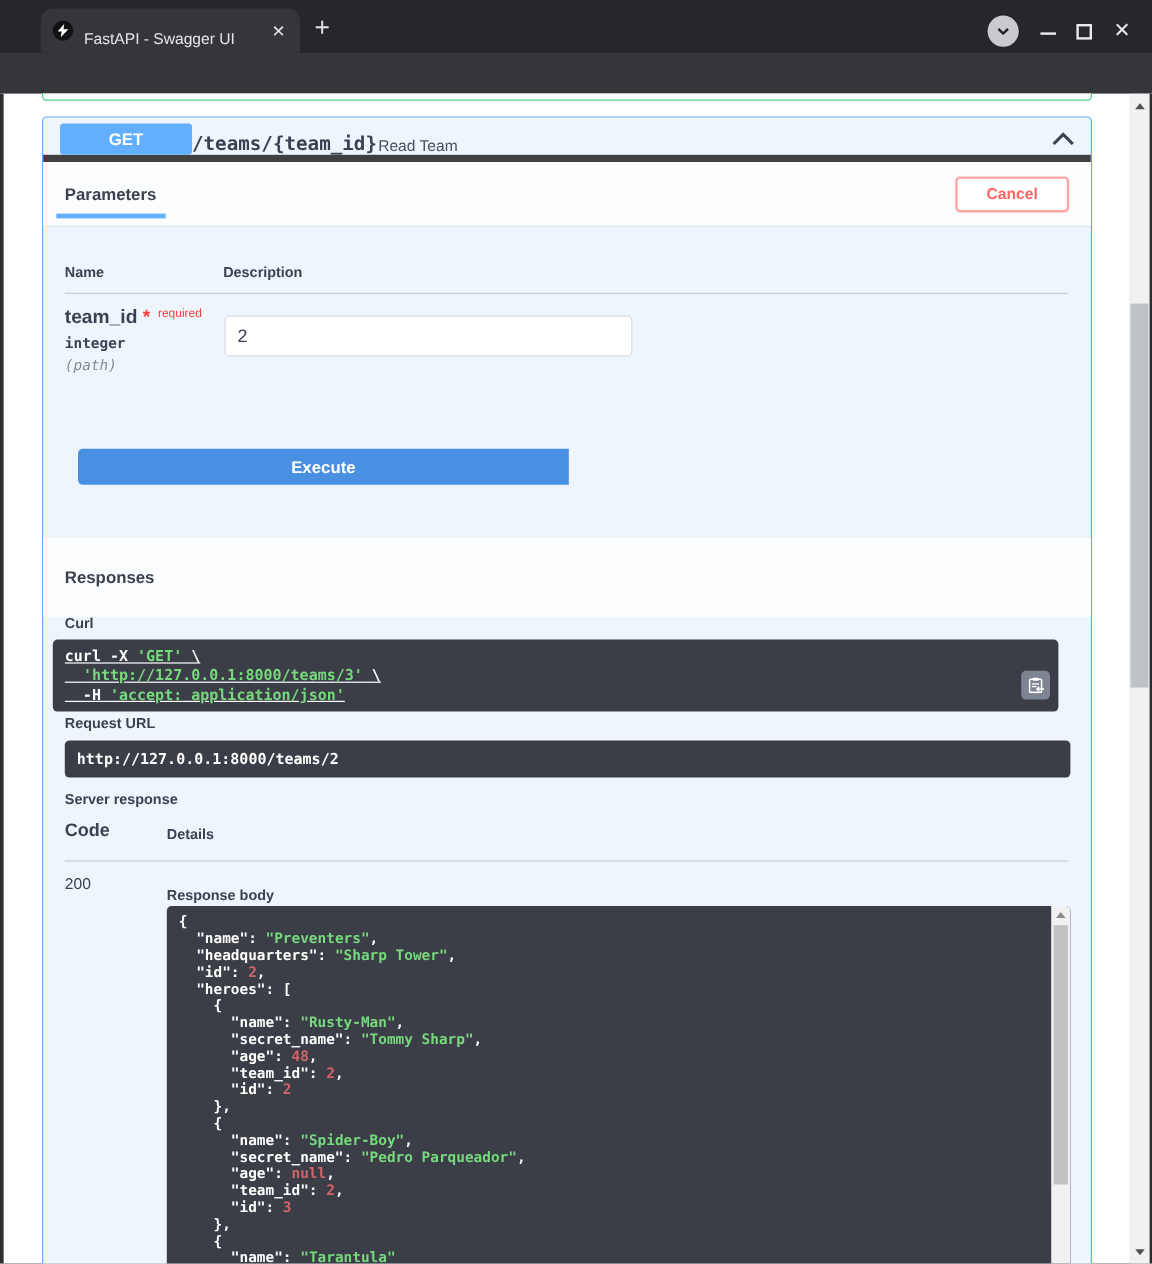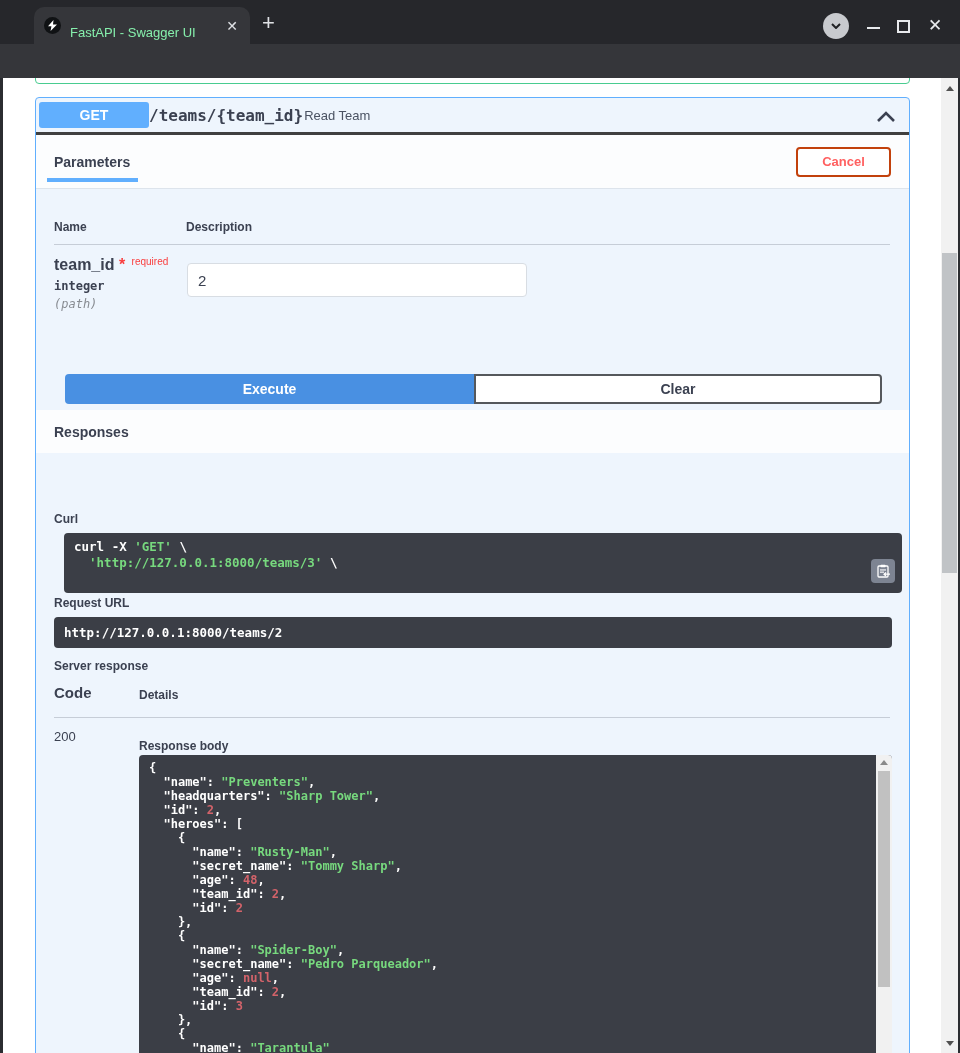--- a/index.html
+++ b/index.html
@@ -5,21 +5,21 @@
   * { box-sizing: border-box; margin: 0; padding: 0; }
   html,body { width:960px; height:1053px; overflow:hidden; background:#26272b;
     font-family:"Liberation Sans", sans-serif; }
 
   
   .tabstrip { position:absolute; left:0; top:0; width:960px; height:44px; background:#26272b; }
   .tab { position:absolute; left:34px; top:7px; width:216px; height:37px; background:#35363a;
     border-radius:10px 10px 0 0; display:flex; align-items:center; padding:0 10px; gap:9px; }
   .favicon { width:17px; height:17px; border-radius:50%; background:#101214; flex:0 0 auto;
     display:flex; align-items:center; justify-content:center; }
-  .tab-title { font-size:13px; color:#86efac; white-space:nowrap; overflow:hidden; flex:1;margin-top:13px; }
+  .tab-title { font-size:13px; color:#e5e5e5; white-space:nowrap; overflow:hidden; flex:1;margin-top:13px; }
   .tab-close { color:#dfe1e5; font-size:14px; line-height:1; cursor:default; padding:2px; }
   .new-tab { position:absolute; left:262px; top:10px; color:#dfe1e5; font-size:22px; font-weight:300; }
   .win-menu-btn { position:absolute; left:823px; top:13px; width:26px; height:26px; border-radius:50%;
     background:#c8cace; display:flex; align-items:center; justify-content:center; }
   .win-menu-btn svg { display:block; }
   .win-min { position:absolute; left:867px; top:27px; width:13px; height:2px; background:#e8eaed; }
   .win-max { position:absolute; left:897px; top:20px; width:13px; height:13px; border:2px solid #e8eaed; }
   .win-close { position:absolute; left:928px; top:17px; color:#e8eaed; font-size:17px; line-height:1; }
 
   .toolbar { position:absolute; left:0; top:44px; width:960px; height:34px; background:#35363a; }
@@ -48,37 +48,37 @@
   
   .scrollbar { position:absolute; left:941px; top:0; width:17px; height:975px; background:#f1f1f1; }
   .sb-btn { position:absolute; left:0; width:17px; height:16px; display:flex; align-items:center; justify-content:center; }
   .sb-tri-up { width:0; height:0; border-left:4px solid transparent; border-right:4px solid transparent; border-bottom:5px solid #505050; }
   .sb-tri-dn { width:0; height:0; border-left:4px solid transparent; border-right:4px solid transparent; border-top:5px solid #505050; }
   .sb-thumb { position:absolute; left:1px; top:175px; width:15px; height:320px; background:#c0c3c6; }
 
   
   .opblock { position:absolute; left:35px; top:19px; width:875px; height:970px;
     border:1px solid #61affe; border-radius:4px 4px 0 0; background:#eef5fd; }
-  .op-header { position:relative; height:37px; border-bottom:3px solid #404040;
-    display:flex; align-items:center; padding-left:3px; }
+  .op-header { position:relative; height:37px; border-bottom:6px solid #404040;
+    display:flex; align-items:flex-end; padding-left:14px; }
   .method-badge { width:110px; height:26px; border-radius:3px; background:#61affe; color:#fff;
     font-weight:bold; font-size:14px; text-align:center; line-height:26px; }
   .op-path { font-family:"DejaVu Sans Mono", monospace; font-weight:bold;
     font-size:16px; color:#3b4151; }
   .op-summary { margin-left:1px; font-size:13px; color:#4a5262; }
   .collapse { position:absolute; right:13px; top:11px; }
 
   .band { position:absolute; left:0; right:0; background:#fcfdfe; display:flex; align-items:center;
     padding:0 18px; }
   .band-params { top:37px; height:54px; justify-content:space-between; border-bottom:1px solid #dde4ec; }
-  .band-resp { top:312px; height:43px; }
+  .band-resp { top:350px; height:66px; }
   .sec-title { font-size:14px; font-weight:bold; color:#3b4151; }
   .params-title { position:relative; }
   .params-title::after { content:""; position:absolute; left:-7px; bottom:-12px; width:91px; height:4px; background:#61affe; }
-  .cancel-btn { width:95px; height:30px; border:2px solid #c2410c; border-radius:4px; background:#fff;
+  .cancel-btn { width:95px; height:30px; border:2px solid #fca5a5; border-radius:4px; background:#fff;
     color:#ff6060; font-weight:bold; font-size:13px; display:flex; align-items:center; justify-content:center; }
 
   .abs { position:absolute; }
   .col-h { font-size:12px; font-weight:bold; color:#3b4151; }
   .divider { height:1px; background:rgba(59,65,81,.22); }
   .pname { font-size:16px; font-weight:bold; color:#3b4151; }
   .pstar { color:#f93e3e; font-weight:bold; }
   .preq { color:#f93e3e; font-size:10px; position:relative; top:-5px; margin-left:2px; }
   .ptype { font-family:"DejaVu Sans Mono", monospace; font-weight:bold; font-size:12px; color:#3b4151; }
   .ploc { font-family:"DejaVu Sans Mono", monospace; font-style:italic; font-size:12px; color:#888c92; }
@@ -87,21 +87,21 @@
 
   .exec-btn { left:29px; top:276px; width:409px; height:30px; background:#4990e2; border:none;
     border-radius:4px 0 0 4px; color:#fff; font-weight:bold; font-size:14px; }
   .clear-btn { left:438px; top:276px; width:408px; height:30px; background:#fff; border:2px solid #55585c;
     border-radius:0 4px 4px 0; color:#3b4151; font-weight:bold; font-size:14px; }
 
   .lbl { font-size:12px; font-weight:bold; color:#3b4151; }
   .darkblock { background:#3b3e46; border-radius:4px; }
   .code { font-family:"DejaVu Sans Mono", monospace; font-size:12px; line-height:14px; font-weight:bold; color:#fff; }
   .code-line { white-space:pre; }
-  .curl-block { left:28px; top:435px; width:838px; height:60px; padding:6px 10px; line-height:16px; font-size:12.5px; }
+  .curl-block { left:8px; top:435px; width:838px; height:60px; padding:6px 10px; line-height:16px; font-size:12.5px;text-decoration:underline; }
   .copy-btn { position:absolute; right:7px; top:26px; width:24px; height:24px; border-radius:4px;
     background:#7d8492; display:flex; align-items:center; justify-content:center; }
   .requrl-block { left:18px; top:519px; width:838px; height:31px; padding:0 10px; line-height:31px; font-size:12.5px; }
   .code-h { font-size:15px; font-weight:600; color:#3b4151; }
   .status-code { font-size:13px; color:#3b4151; }
 
   .respbody-block { left:103px; top:657px; width:753px; height:400px; overflow:hidden; position:absolute; }
   .json-code { padding:6px 10px 6px 10px; width:737px; }
   .t-p { color:#ffffff; }
   .t-k { color:#ffffff; font-weight:bold; }
@@ -215,39 +215,39 @@
     <div class="abs" style="left:18px; top:158px;">
       <span class="pname">team_id</span>
       <span class="pstar">*</span>
       <span class="preq">required</span>
       <div class="ptype" style="margin-top:5px;">integer</div>
       <div class="ploc" style="margin-top:4px;">(path)</div>
     </div>
     <input class="abs pinput" style="left: 151px; top: 165px;" value="2">
 
     <button class="abs exec-btn">Execute</button>
-    <button class="abs clear-btn">Clear</button>
 
     <div class="band band-resp">
       <span class="sec-title">Responses</span>
     </div>
 
     <span class="abs lbl" style="left:18px; top:414px;">Curl</span>
     <div class="abs darkblock code curl-block">
       <span class="copy-btn">
         <svg width="13" height="14" viewBox="0 0 13 14">
             <rect x="1" y="2" width="10" height="11" rx="1" stroke="#fff" stroke-width="1.3" fill="none"></rect>
             <rect x="3.5" y="0.8" width="5" height="2.4" rx="0.6" fill="#fff"></rect>
             <rect x="3" y="5.4" width="6" height="1.1" fill="#fff"></rect>
             <rect x="3" y="7.6" width="4" height="1.1" fill="#fff"></rect>
             <path d="M7 10.2 L13 10.2 M9 8.4 L7 10.2 L9 12" stroke="#fff" stroke-width="1.2" fill="none"></path>
           </svg>
       </span>
     <div class="code-line"><span class="t-p">curl -X </span><span class="t-s">'GET'</span><span class="t-p"> \</span></div>
         <div class="code-line"><span class="t-p">  </span><span class="t-s">'http://127.0.0.1:8000/teams/3'</span><span class="t-p"> \</span></div>
+        <div class="code-line"><span class="t-p">  -H </span><span class="t-s">'accept: application/json'</span></div>
       </div>
 
     <span class="abs lbl" style="left:18px; top:498px;">Request URL</span>
     <div class="abs darkblock code requrl-block">http://127.0.0.1:8000/teams/2</div>
 
     <span class="abs lbl" style="left:18px; top:561px;">Server response</span>
     <span class="abs code-h" style="left:18px; top:586px;">Code</span>
     <span class="abs lbl" style="left:103px; top:590px;">Details</span>
     <div class="abs divider" style="left:18px; right:19px; top:619px;"></div>
 

